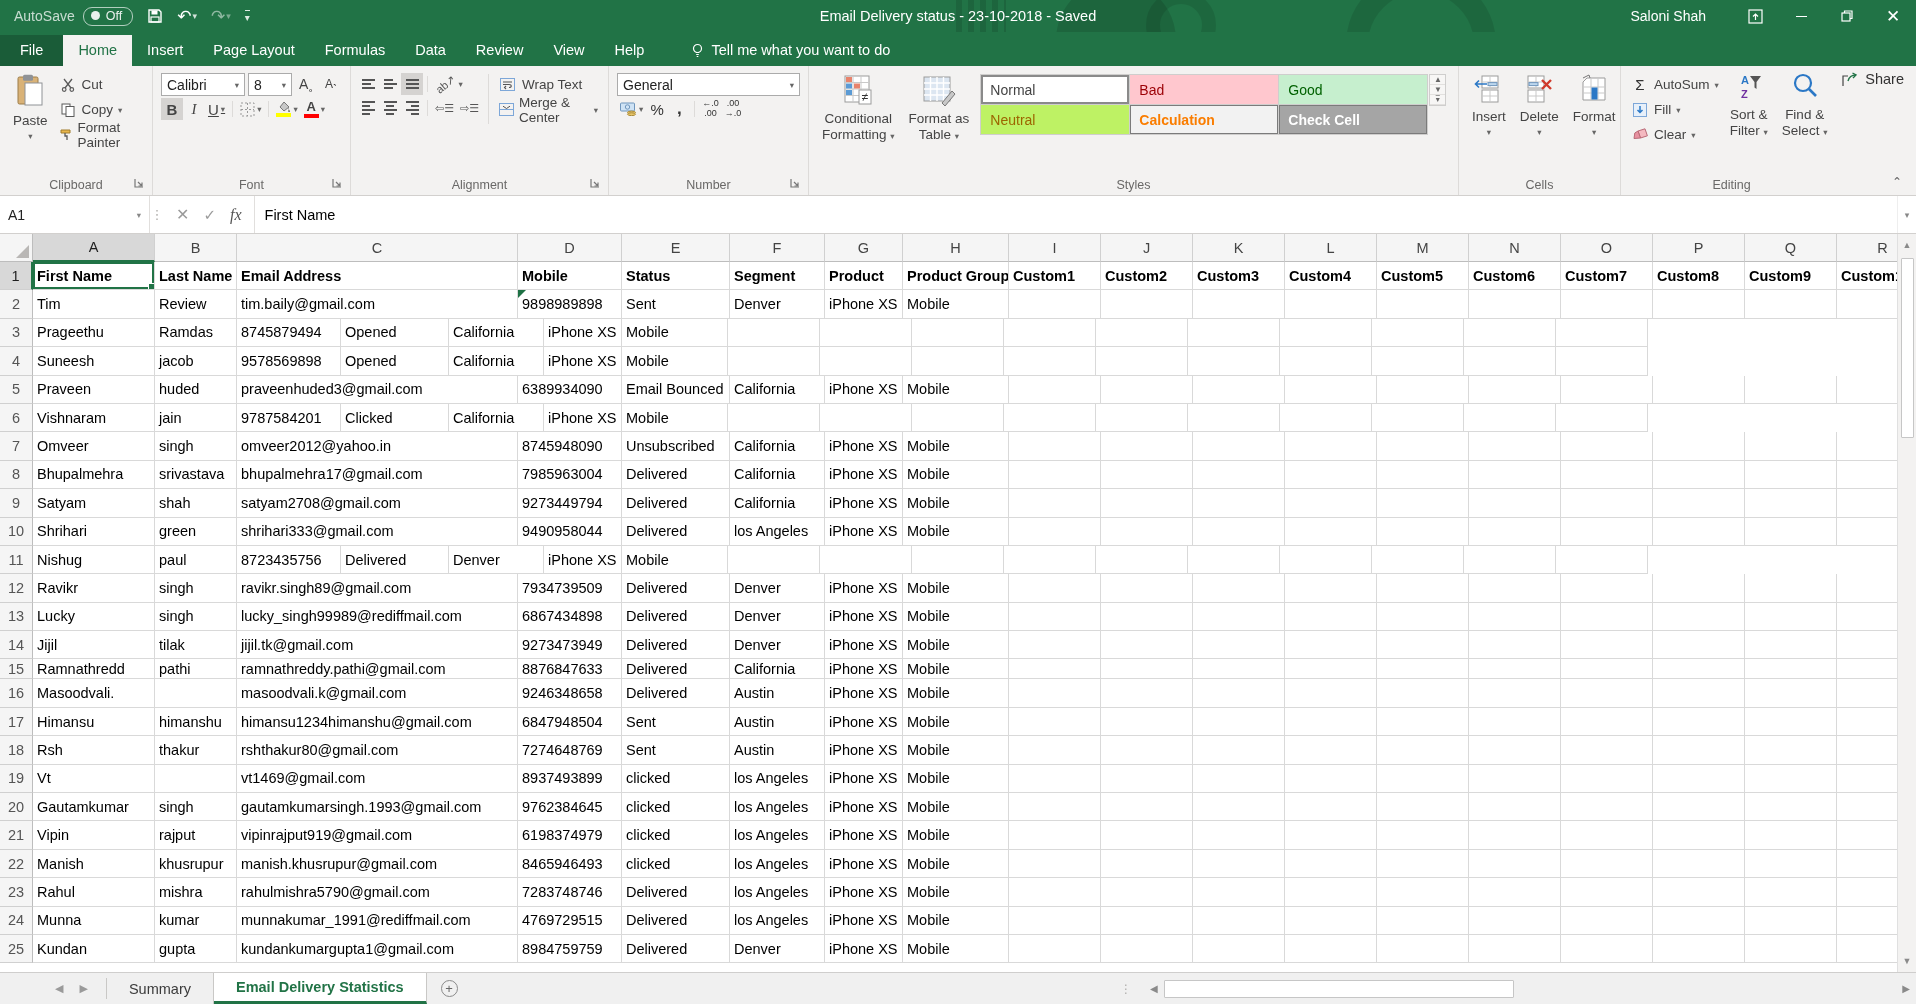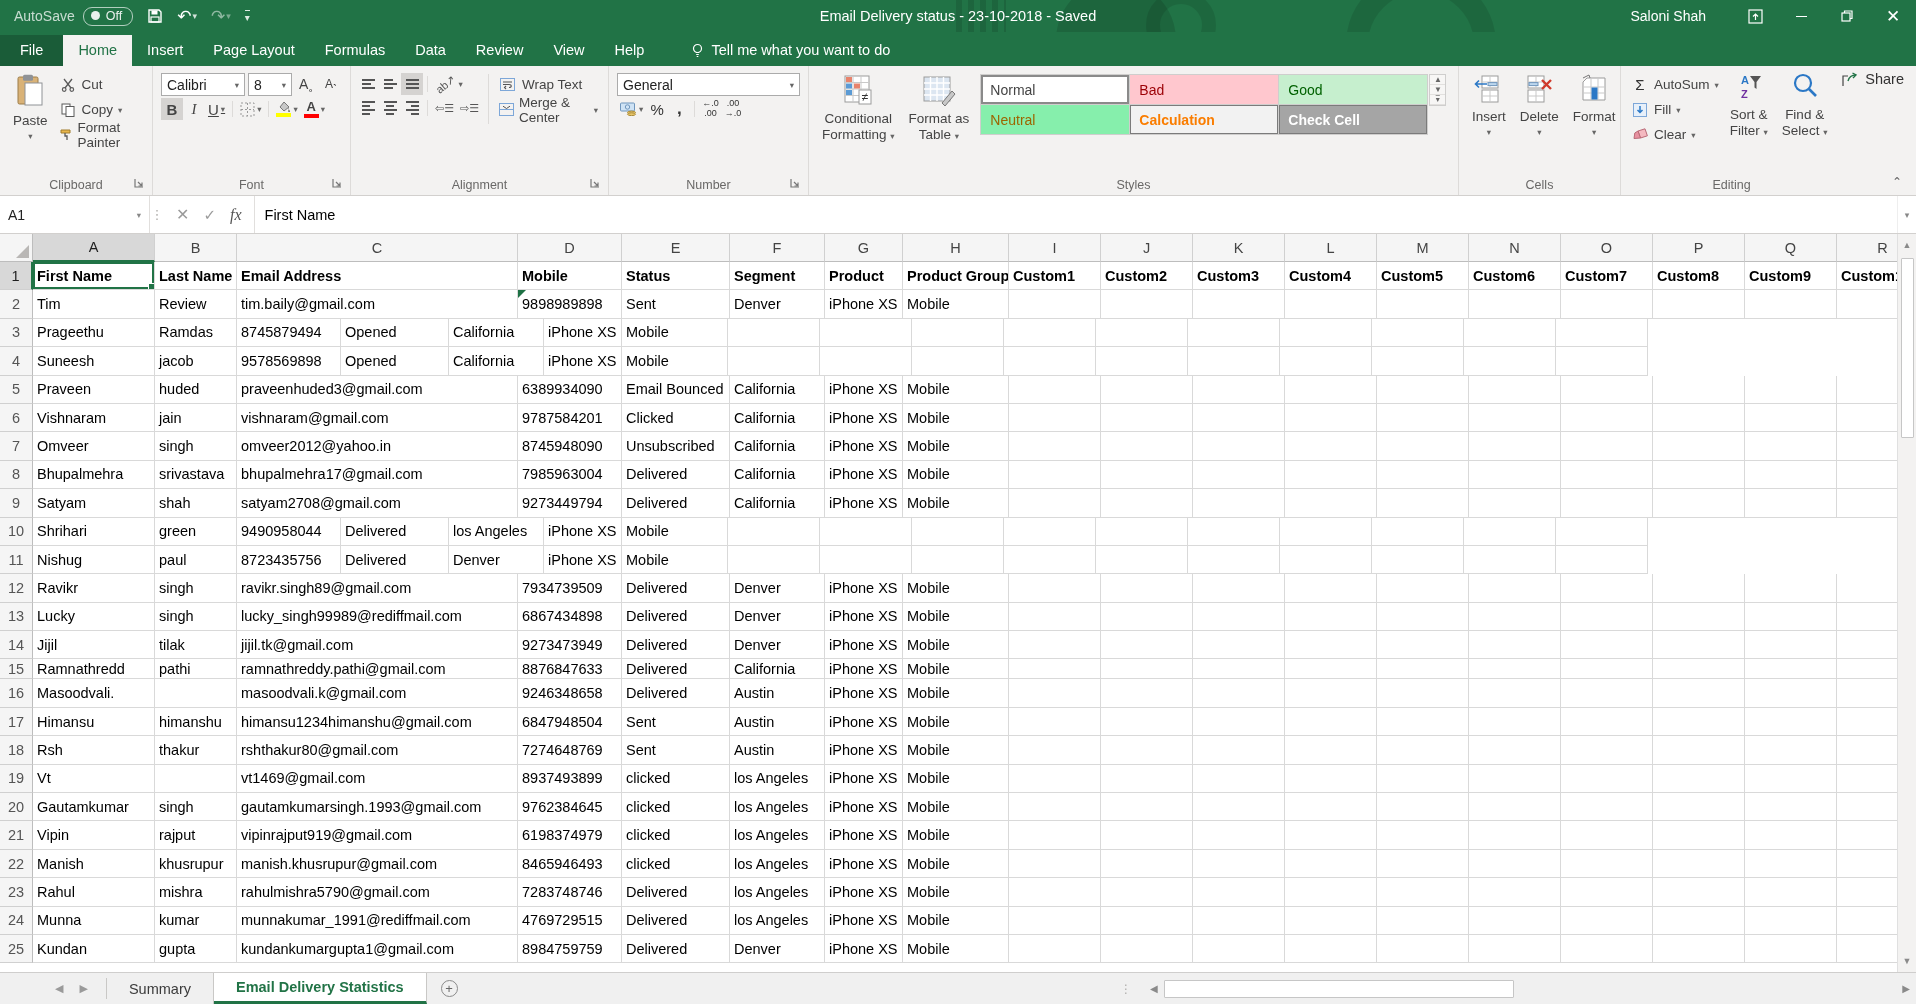--- a/index.html
+++ b/index.html
@@ -481,21 +481,21 @@
             <rect x="2" y="3" width="26" height="24" fill="#dce6f1" stroke="#9b9b9b"></rect>
             <path d="M2 9h26M2 15h26M2 21h26M8.5 3v24M15 3v24M21.5 3v24" stroke="#fff" stroke-width="1.4"></path>
             <path d="M20 29 30 17l3 3-10 12z" fill="#c8c8c8" stroke="#777"></path>
           </svg>
         <span class="cap"><span>Format as</span><br><span>Table</span> <span class="caret">▾</span></span>
       </div>
       <div class="chipgrid">
         <div class="chip selected">Normal</div>
         <div class="chip" style="background:#ffc7ce;color:#9c0006">Bad</div>
         <div class="chip" style="background:#c6efce;color:#006100">Good</div>
-        <div class="chip" style="background:#86efac;color:#9c6500">Neutral</div>
+        <div class="chip" style="background:#bef264;color:#9c6500">Neutral</div>
         <div class="chip border" style="background:#f2f2f2;color:#fa7d00;font-weight:bold">Calculation</div>
         <div class="chip border" style="background:#a5a5a5;color:#fff;font-weight:bold">Check Cell</div>
       </div>
       <div class="galscroll">
         <div>▲</div>
         <div>▼</div>
         <div>▾̅</div>
       </div>
       <div class="glabel">Styles</div>
     </div>
@@ -726,21 +726,20 @@
           <div class="g-cell" style="width:92px"></div>
           <div class="g-cell" style="width:92px"></div>
           <div class="g-cell" style="width:92px"></div>
           <div class="g-cell" style="width:92px"></div>
           <div class="g-cell" style="width:92px"></div>
         </div>
         <div class="g-row" style="height:28.4px">
           <div class="g-rn">6</div>
           <div class="g-cell" style="width:122px">Vishnaram</div>
           <div class="g-cell" style="width:82px">jain</div>
-          <div class="g-cell" style="width:281px">vishnaram@gmail.com</div>
           <div class="g-cell" style="width:104px">9787584201</div>
           <div class="g-cell" style="width:108px">Clicked</div>
           <div class="g-cell" style="width:95px">California</div>
           <div class="g-cell" style="width:78px">iPhone XS</div>
           <div class="g-cell" style="width:106px">Mobile</div>
           <div class="g-cell" style="width:92px"></div>
           <div class="g-cell" style="width:92px"></div>
           <div class="g-cell" style="width:92px"></div>
           <div class="g-cell" style="width:92px"></div>
           <div class="g-cell" style="width:92px"></div>
@@ -810,20 +809,21 @@
           <div class="g-cell" style="width:92px"></div>
           <div class="g-cell" style="width:92px"></div>
           <div class="g-cell" style="width:92px"></div>
           <div class="g-cell" style="width:92px"></div>
           <div class="g-cell" style="width:92px"></div>
         </div>
         <div class="g-row" style="height:28.4px">
           <div class="g-rn">10</div>
           <div class="g-cell" style="width:122px">Shrihari</div>
           <div class="g-cell" style="width:82px">green</div>
+          <div class="g-cell" style="width:281px">shrihari333@gmail.com</div>
           <div class="g-cell" style="width:104px">9490958044</div>
           <div class="g-cell" style="width:108px">Delivered</div>
           <div class="g-cell" style="width:95px">los Angeles</div>
           <div class="g-cell" style="width:78px">iPhone XS</div>
           <div class="g-cell" style="width:106px">Mobile</div>
           <div class="g-cell" style="width:92px"></div>
           <div class="g-cell" style="width:92px"></div>
           <div class="g-cell" style="width:92px"></div>
           <div class="g-cell" style="width:92px"></div>
           <div class="g-cell" style="width:92px"></div>

